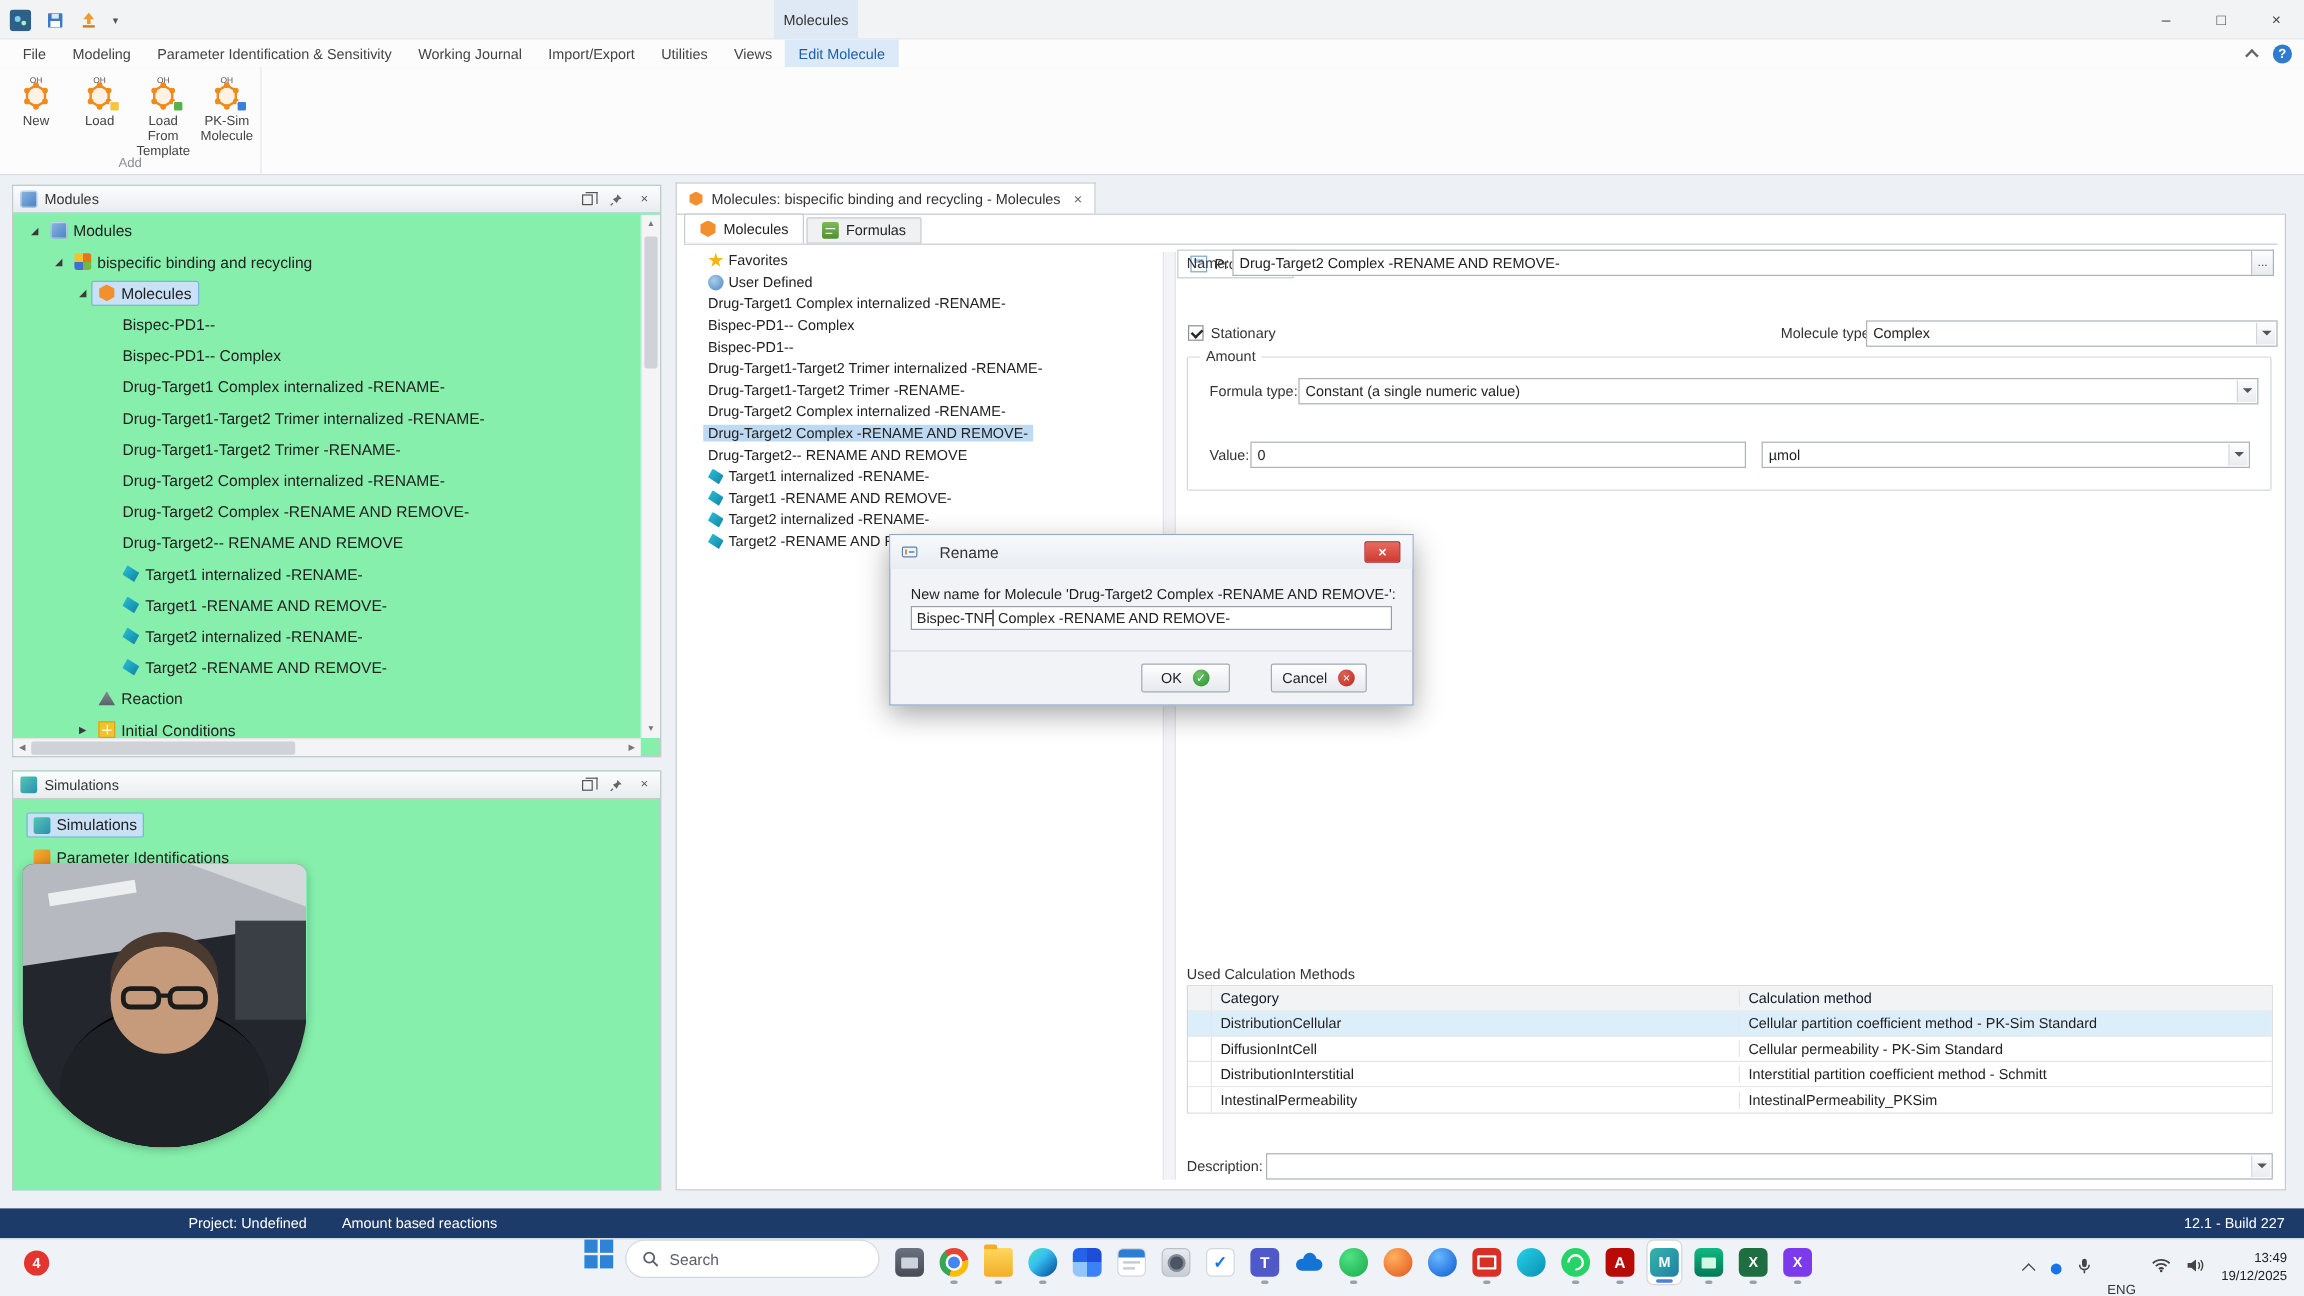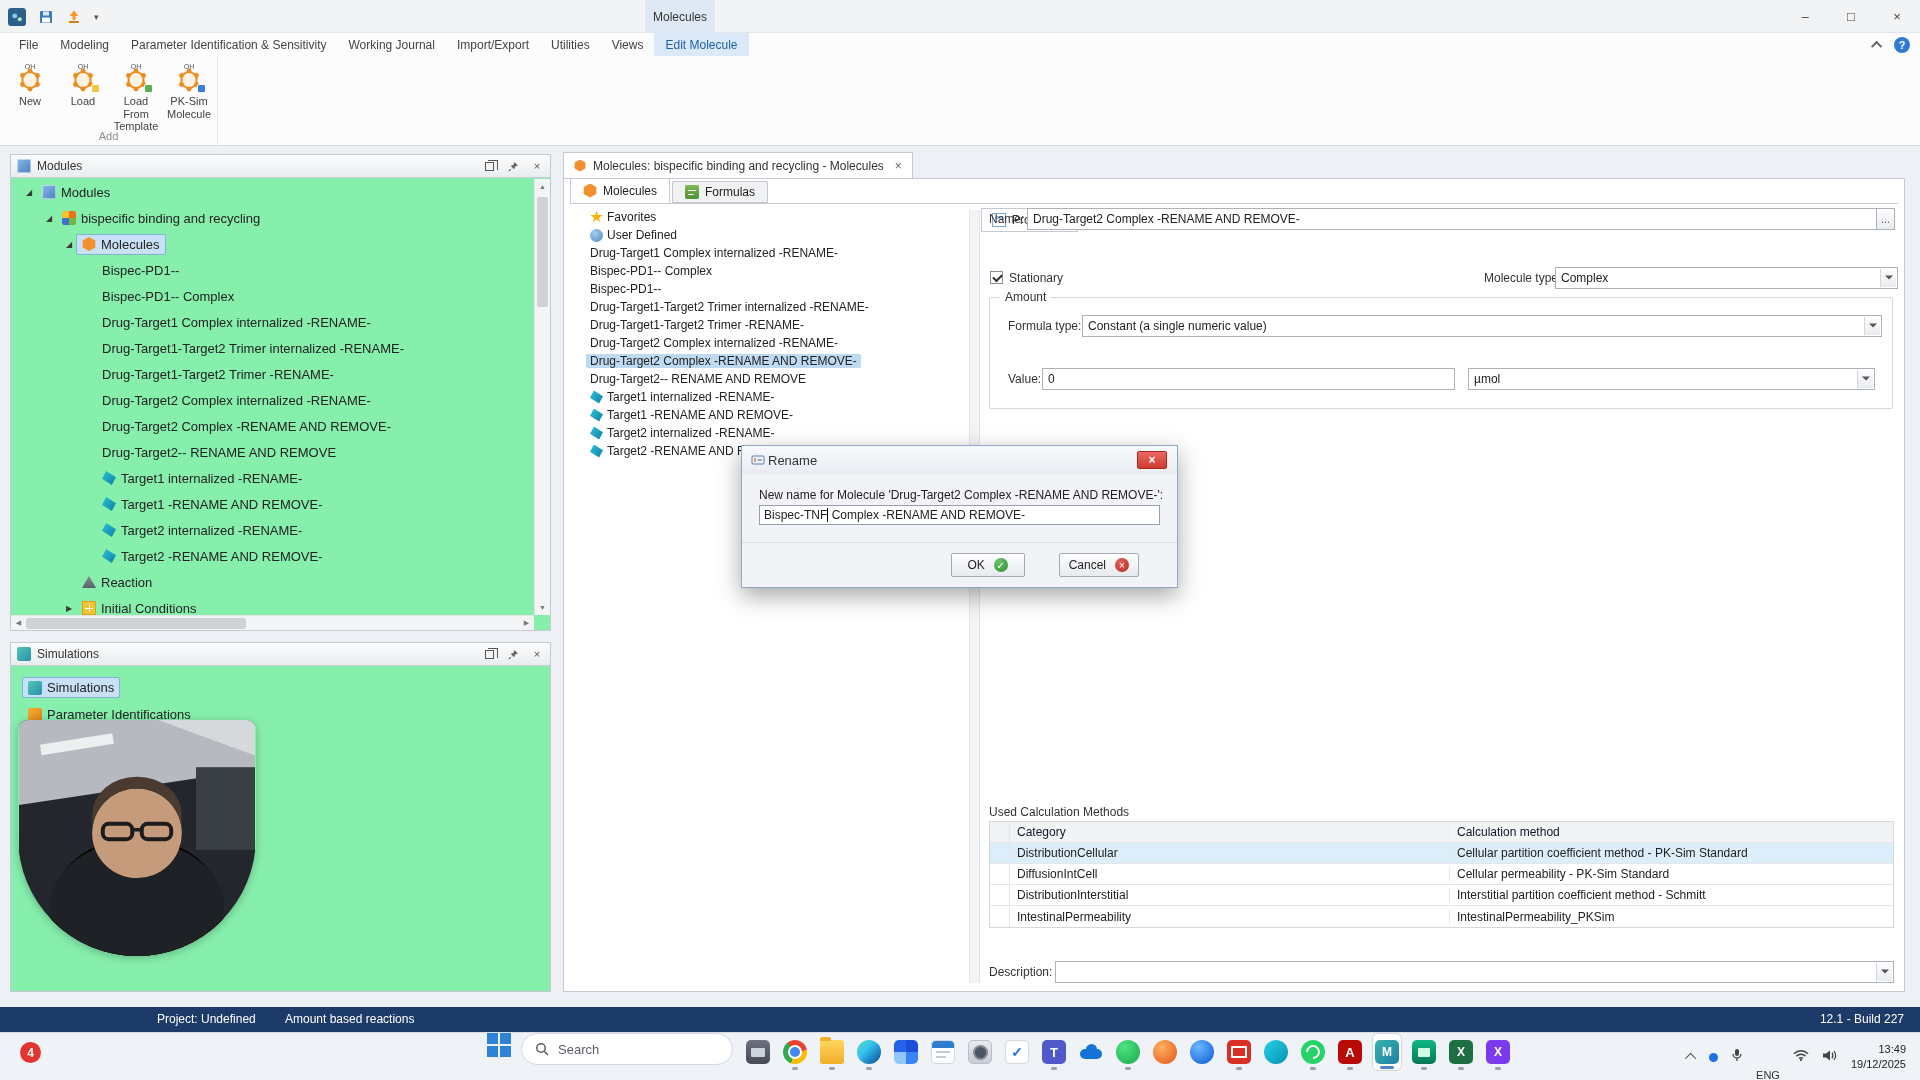--- a/index.html
+++ b/index.html
@@ -136,21 +136,21 @@
   .ct-header { background:#f2f3f5; color:#0f172a; }
   .ct-ind { width:20px; align-self:stretch; border-right:1px solid #e4e6ea; flex:none; }
   .ct-cat { width:440px; padding-left:7px; border-right:1px solid #e4e6ea; flex:none; }
   .ct-met { flex:1; padding-left:7px; }
   .ct-row.sel { background:#ddeefb; }
   .desc-row { position:absolute; left:0; right:0; top:753px; height:22px; }
   .desc-row .plabel { position:absolute; left:8px; top:4px; }
 
   
   .dialog { position:absolute; left:741px; top:445px; width:437px; height:143px; background:#f1f3f6; border:1px solid #8fa8c8; box-shadow:0 8px 22px rgba(0,0,0,.35); z-index:50; }
-  .dlg-title { height:28px; display:flex; align-items:center; gap:3px; padding:0 9px; font-size:13px; color:#333; background:linear-gradient(#f7f9fb,#e9edf3); }
+  .dlg-title { height:28px; display:flex; align-items:center; gap:18px; padding:0 9px; font-size:13px; color:#333; background:linear-gradient(#f7f9fb,#e9edf3); }
   .dlg-close { position:absolute; top:5px; right:10px; width:30px; height:18px; background:linear-gradient(#ea6a60,#d03a2f); border:1px solid #a8271e; border-radius:2px; color:#fff; display:flex; align-items:center; justify-content:center; font-size:12px; font-weight:bold; }
   .dlg-msg { position:absolute; left:17px; top:42px; font-size:12px; color:#222; }
   .dlg-input { position:absolute; left:17px; right:17px; top:59px; height:20px; border:1px solid #97a0aa; background:#fff; display:flex; align-items:center; padding:0 4px; font-size:12px; white-space:pre; }
   .caret { width:1px; height:14px; background:#000; flex:none; }
   .dlg-footer { position:absolute; left:0; right:0; top:96px; bottom:0; border-top:1px solid #d9dde3; display:flex; align-items:center; justify-content:flex-end; gap:34px; padding-right:38px; }
   .dlg-btn { min-width:74px; height:24px; border:1px solid #a3aab2; border-radius:2px; background:linear-gradient(#fefefe,#e6e9ee); display:flex; align-items:center; justify-content:center; gap:9px; font-size:12px; color:#222; padding:0 9px; }
   .ok-ic,.cancel-ic { width:14px; height:14px; border-radius:50%; color:#fff; font-size:10px; display:flex; align-items:center; justify-content:center; }
   .ok-ic { background:radial-gradient(circle at 35% 30%,#6cc46c,#2e8f2e); }
   .cancel-ic { background:radial-gradient(circle at 35% 30%,#e06157,#b52c20); }
 

